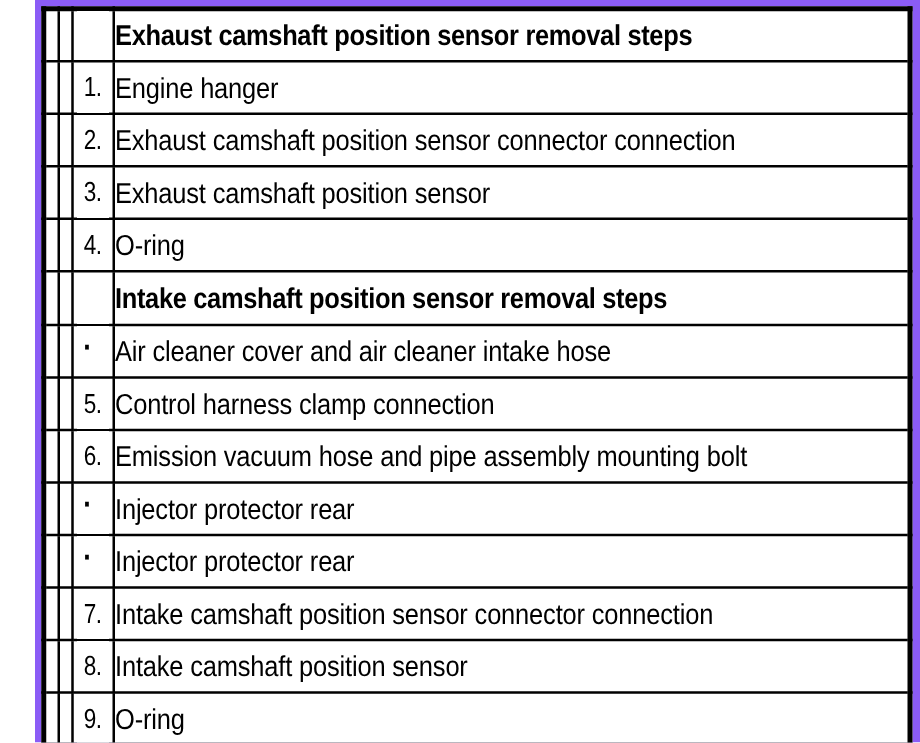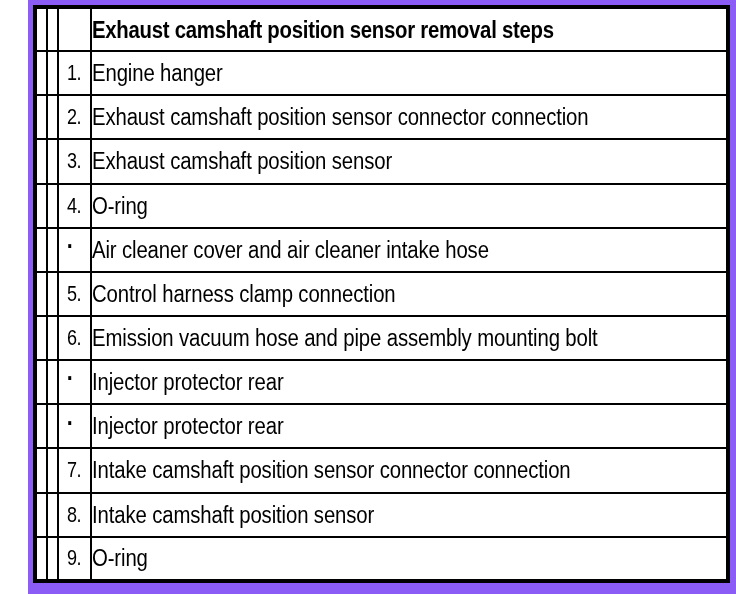--- a/index.html
+++ b/index.html
@@ -139,20 +139,28 @@
           <td class="cell-text"><span class="txt">Exhaust camshaft position sensor</span></td>
         </tr>
         <tr>
           <td class="cell-spacer"></td>
           <td class="cell-spacer"></td>
           <td class="cell-num">
             <span class="num-inner">4.</span>
           </td>
           <td class="cell-text"><span class="txt">O-ring</span></td>
         </tr>
+        <tr class="section-header">
+          <td class="cell-spacer"></td>
+          <td class="cell-spacer"></td>
+          <td class="cell-num">
+            <span class="num-inner"></span>
+          </td>
+          <td class="cell-text"><span class="txt">Intake camshaft position sensor removal steps</span></td>
+        </tr>
         <tr>
           <td class="cell-spacer"></td>
           <td class="cell-spacer"></td>
           <td class="cell-num is-bullet">
             <span class="num-inner">·</span>
           </td>
           <td class="cell-text"><span class="txt">Air cleaner cover and air cleaner intake hose</span></td>
         </tr>
         <tr>
           <td class="cell-spacer"></td>

